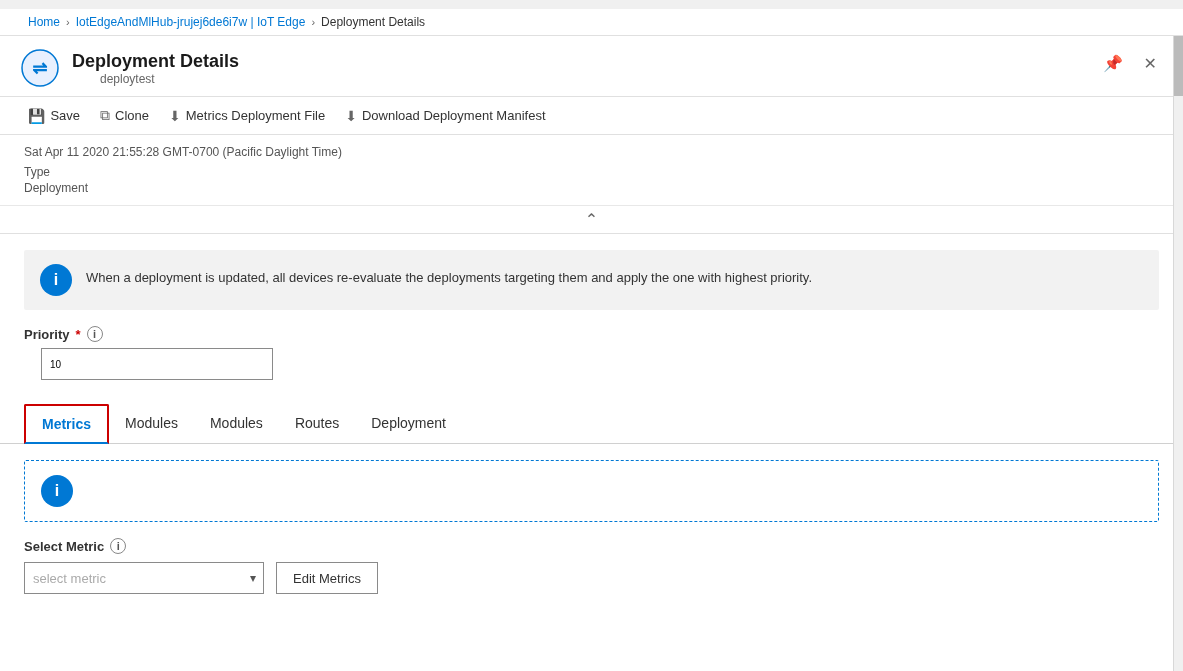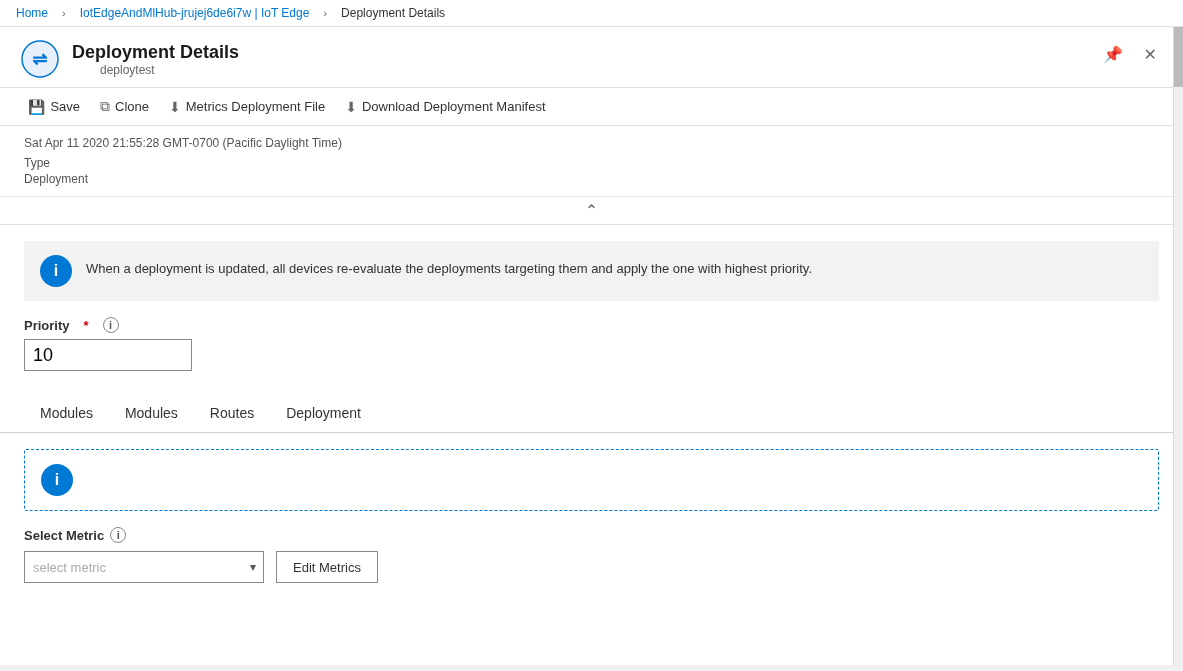--- a/index.html
+++ b/index.html
@@ -10,26 +10,27 @@
       background: #f0f0f0;
       width: 1183px;
       height: 671px;
       overflow: hidden;
     }
 
     
     .breadcrumb-bar {
       background: #fff;
       border-bottom: 1px solid #e0e0e0;
-      padding: 6px 16px;
-      display: flex;
-      align-items: center;
-      gap: 14px;
+      padding: 6px 28px;
+      display: flex;
+      align-items: center;
+      gap: 6px;
       font-size: 12px;
       color: #0078d4;
+      margin-top: 9px;
     }
     .breadcrumb-bar .sep {
       color: #666;
       font-size: 11px;
     }
     .breadcrumb-bar .current {
       color: #333;
     }
 
     
@@ -180,45 +181,46 @@
     
     .field-section {
       padding: 0 24px 16px 24px;
     }
     .field-label {
       font-size: 13px;
       font-weight: 600;
       margin-bottom: 6px;
       display: flex;
       align-items: center;
-      gap: 14px;
+      gap: 6px;
     }
     .required-star {
       color: #c00;
     }
     .info-circle {
       width: 16px;
       height: 16px;
       border-radius: 50%;
       border: 1px solid #888;
       display: inline-flex;
       align-items: center;
       justify-content: center;
       font-size: 11px;
       color: #555;
       cursor: help;
     }
     .priority-input {
-      width: 168px;
+      width: 232px;
       height: 32px;
       border: 1px solid #8a8a8a;
       padding: 4px 8px;
-      font-size: 18px;
+      font-size: 10px;
       border-radius: 0;
       outline: none;
+      margin-left: 17px;
     }
 
     
     .tabs-bar {
       display: flex;
       align-items: center;
       padding: 0 24px;
       border-bottom: 1px solid #d0d0d0;
       margin-top: 8px;
     }
@@ -416,20 +418,21 @@
     <div class="field-section">
       <div class="field-label">
         <span>Priority</span>
         <span class="required-star">*</span>
         <span class="info-circle" title="Priority information">i</span>
       </div>
       <input class="priority-input" type="text" value="10" style="">
     </div>
 
     <div class="tabs-bar">
+      <div class="tab-item active selected-outline">Metrics</div>
       <div class="tab-item">Modules</div>
       <div class="tab-item">Modules</div>
       <div class="tab-item">Routes</div>
       <div class="tab-item">Deployment</div>
     </div>
 
     <div class="metrics-info-banner">
       <div class="info-icon-circle">i</div>
     </div>
 

